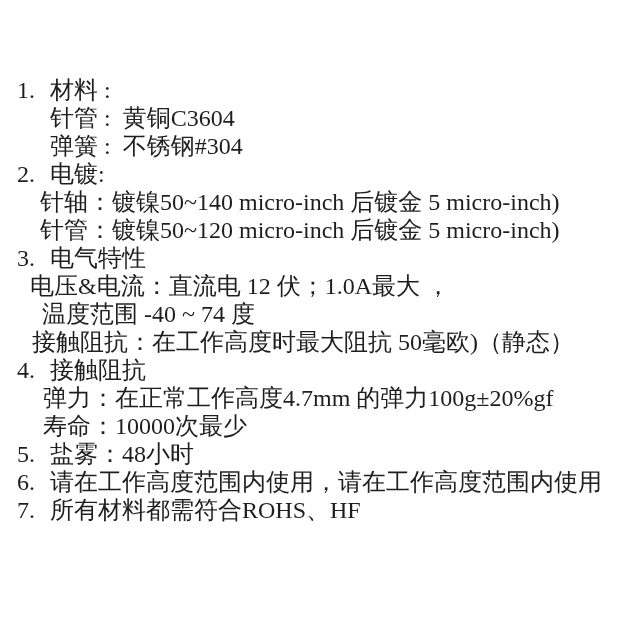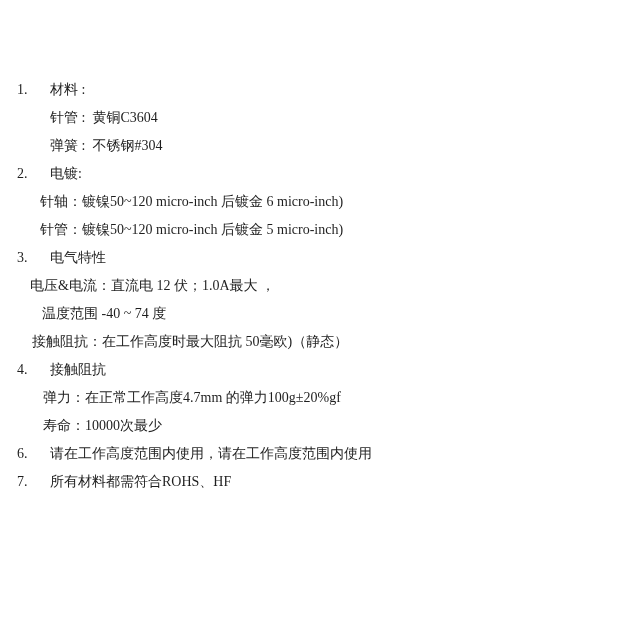--- a/index.html
+++ b/index.html
@@ -9,21 +9,21 @@
     height: 620px;
     background: #ffffff;
     overflow: hidden;
   }
   .doc {
     box-sizing: border-box;
     width: 620px;
     height: 620px;
     padding: 76px 8px 0 17px;
     font-family: "Liberation Serif", "DejaVu Serif", serif;
-    font-size: 14px;
+    font-size: 24px;
     line-height: 28px;
     color: #1e1e1e;
   }
   .line {
     height: 28px;
     white-space: pre;
   }
   .num {
     display: inline-block;
     min-width: 33px;
@@ -39,30 +39,31 @@
 </head>
 <body>
 
 <div class="doc">
 
   <div class="line"><span class="num">1.</span><span>材料 :</span></div>
   <div class="line ind-s1">针管 :  黄铜C3604</div>
   <div class="line ind-s1">弹簧 :  不锈钢#304</div>
 
   <div class="line"><span class="num">2.</span><span>电镀:</span></div>
-  <div class="line ind-s2">针轴：镀镍50~120 micro-inch 后镀金 6 micro-inch)</div>
+  <div class="line ind-s2">针轴：镀镍50~140 micro-inch 后镀金 5 micro-inch)</div>
   <div class="line ind-s2">针管：镀镍50~120 micro-inch 后镀金 5 micro-inch)</div>
 
   <div class="line"><span class="num">3.</span><span>电气特性</span></div>
   <div class="line ind-v">电压&amp;电流：直流电 12 伏；1.0A最大 ，</div>
   <div class="line ind-t">温度范围 -40 ~ 74 度</div>
   <div class="line ind-r">接触阻抗：在工作高度时最大阻抗 50毫欧)（静态）</div>
 
   <div class="line"><span class="num">4.</span><span>接触阻抗</span></div>
   <div class="line ind-s4">弹力：在正常工作高度4.7mm 的弹力100g±20%gf</div>
   <div class="line ind-s4">寿命：10000次最少</div>
 
+  <div class="line"><span class="num">5.</span><span>盐雾：48小时</span></div>
 
   <div class="line"><span class="num">6.</span><span>请在工作高度范围内使用，请在工作高度范围内使用</span></div>
 
   <div class="line"><span class="num">7.</span><span>所有材料都需符合ROHS、HF</span></div>
 
 </div>
 
 </body></html>

